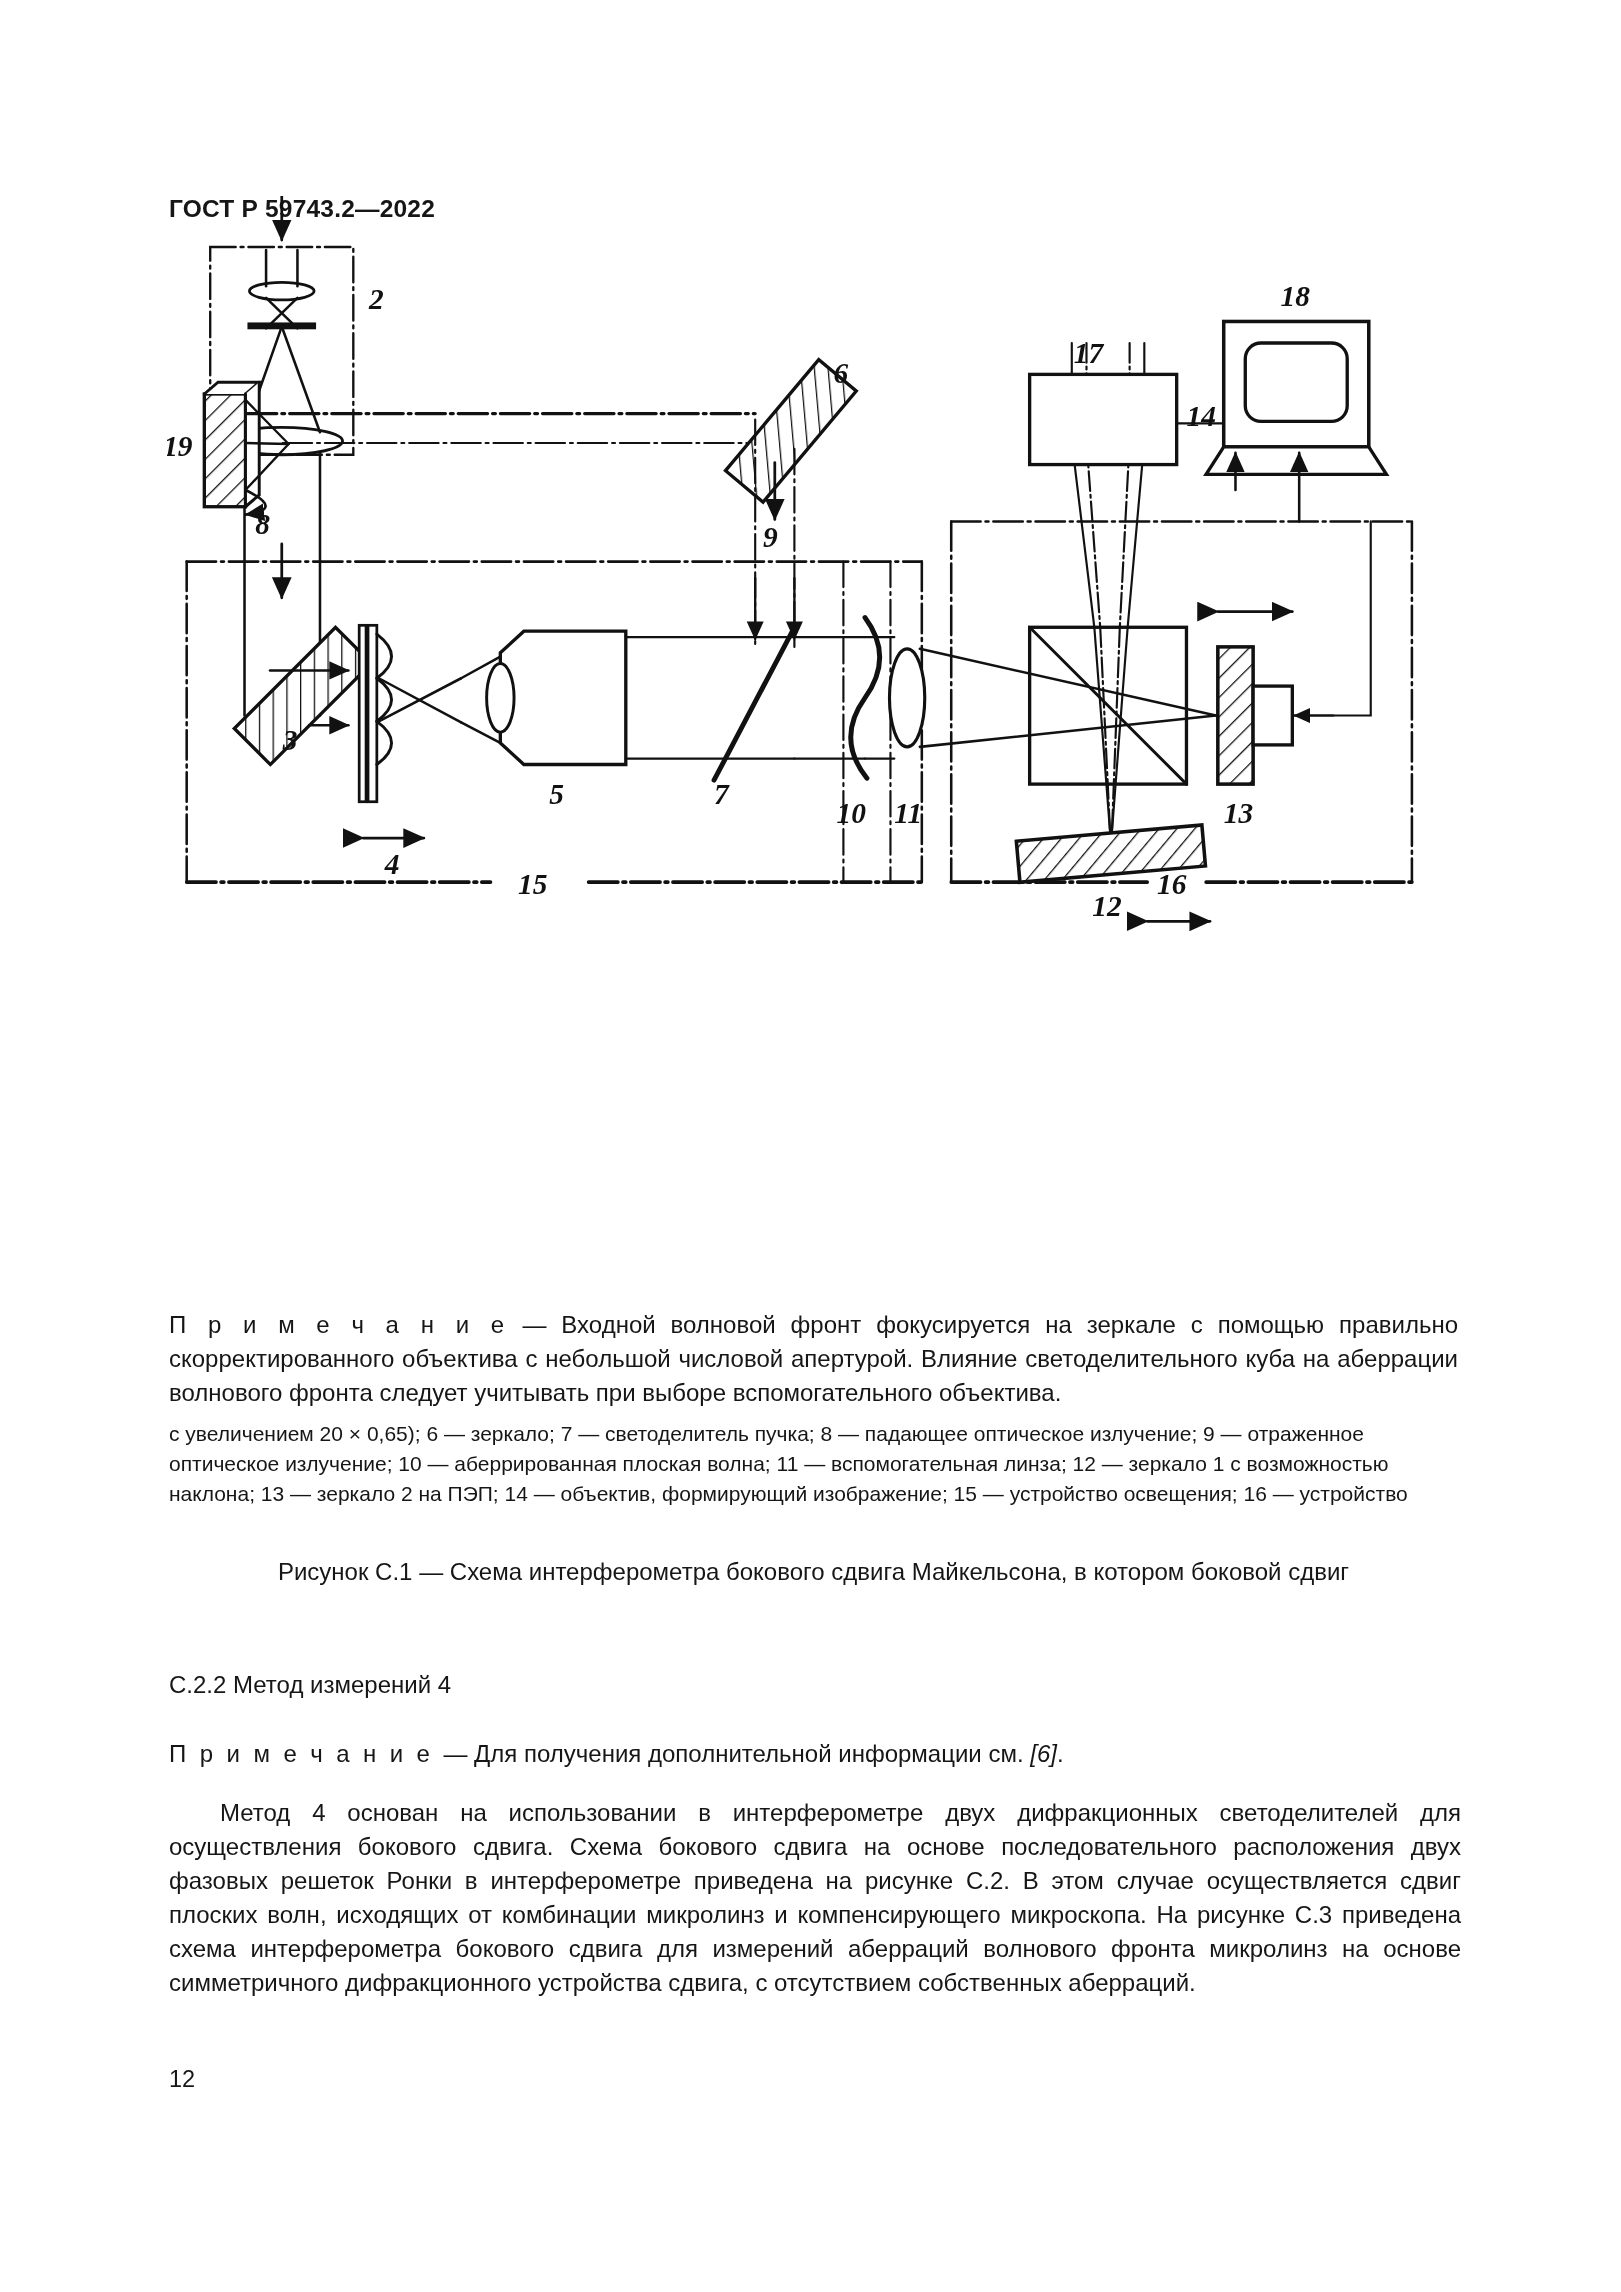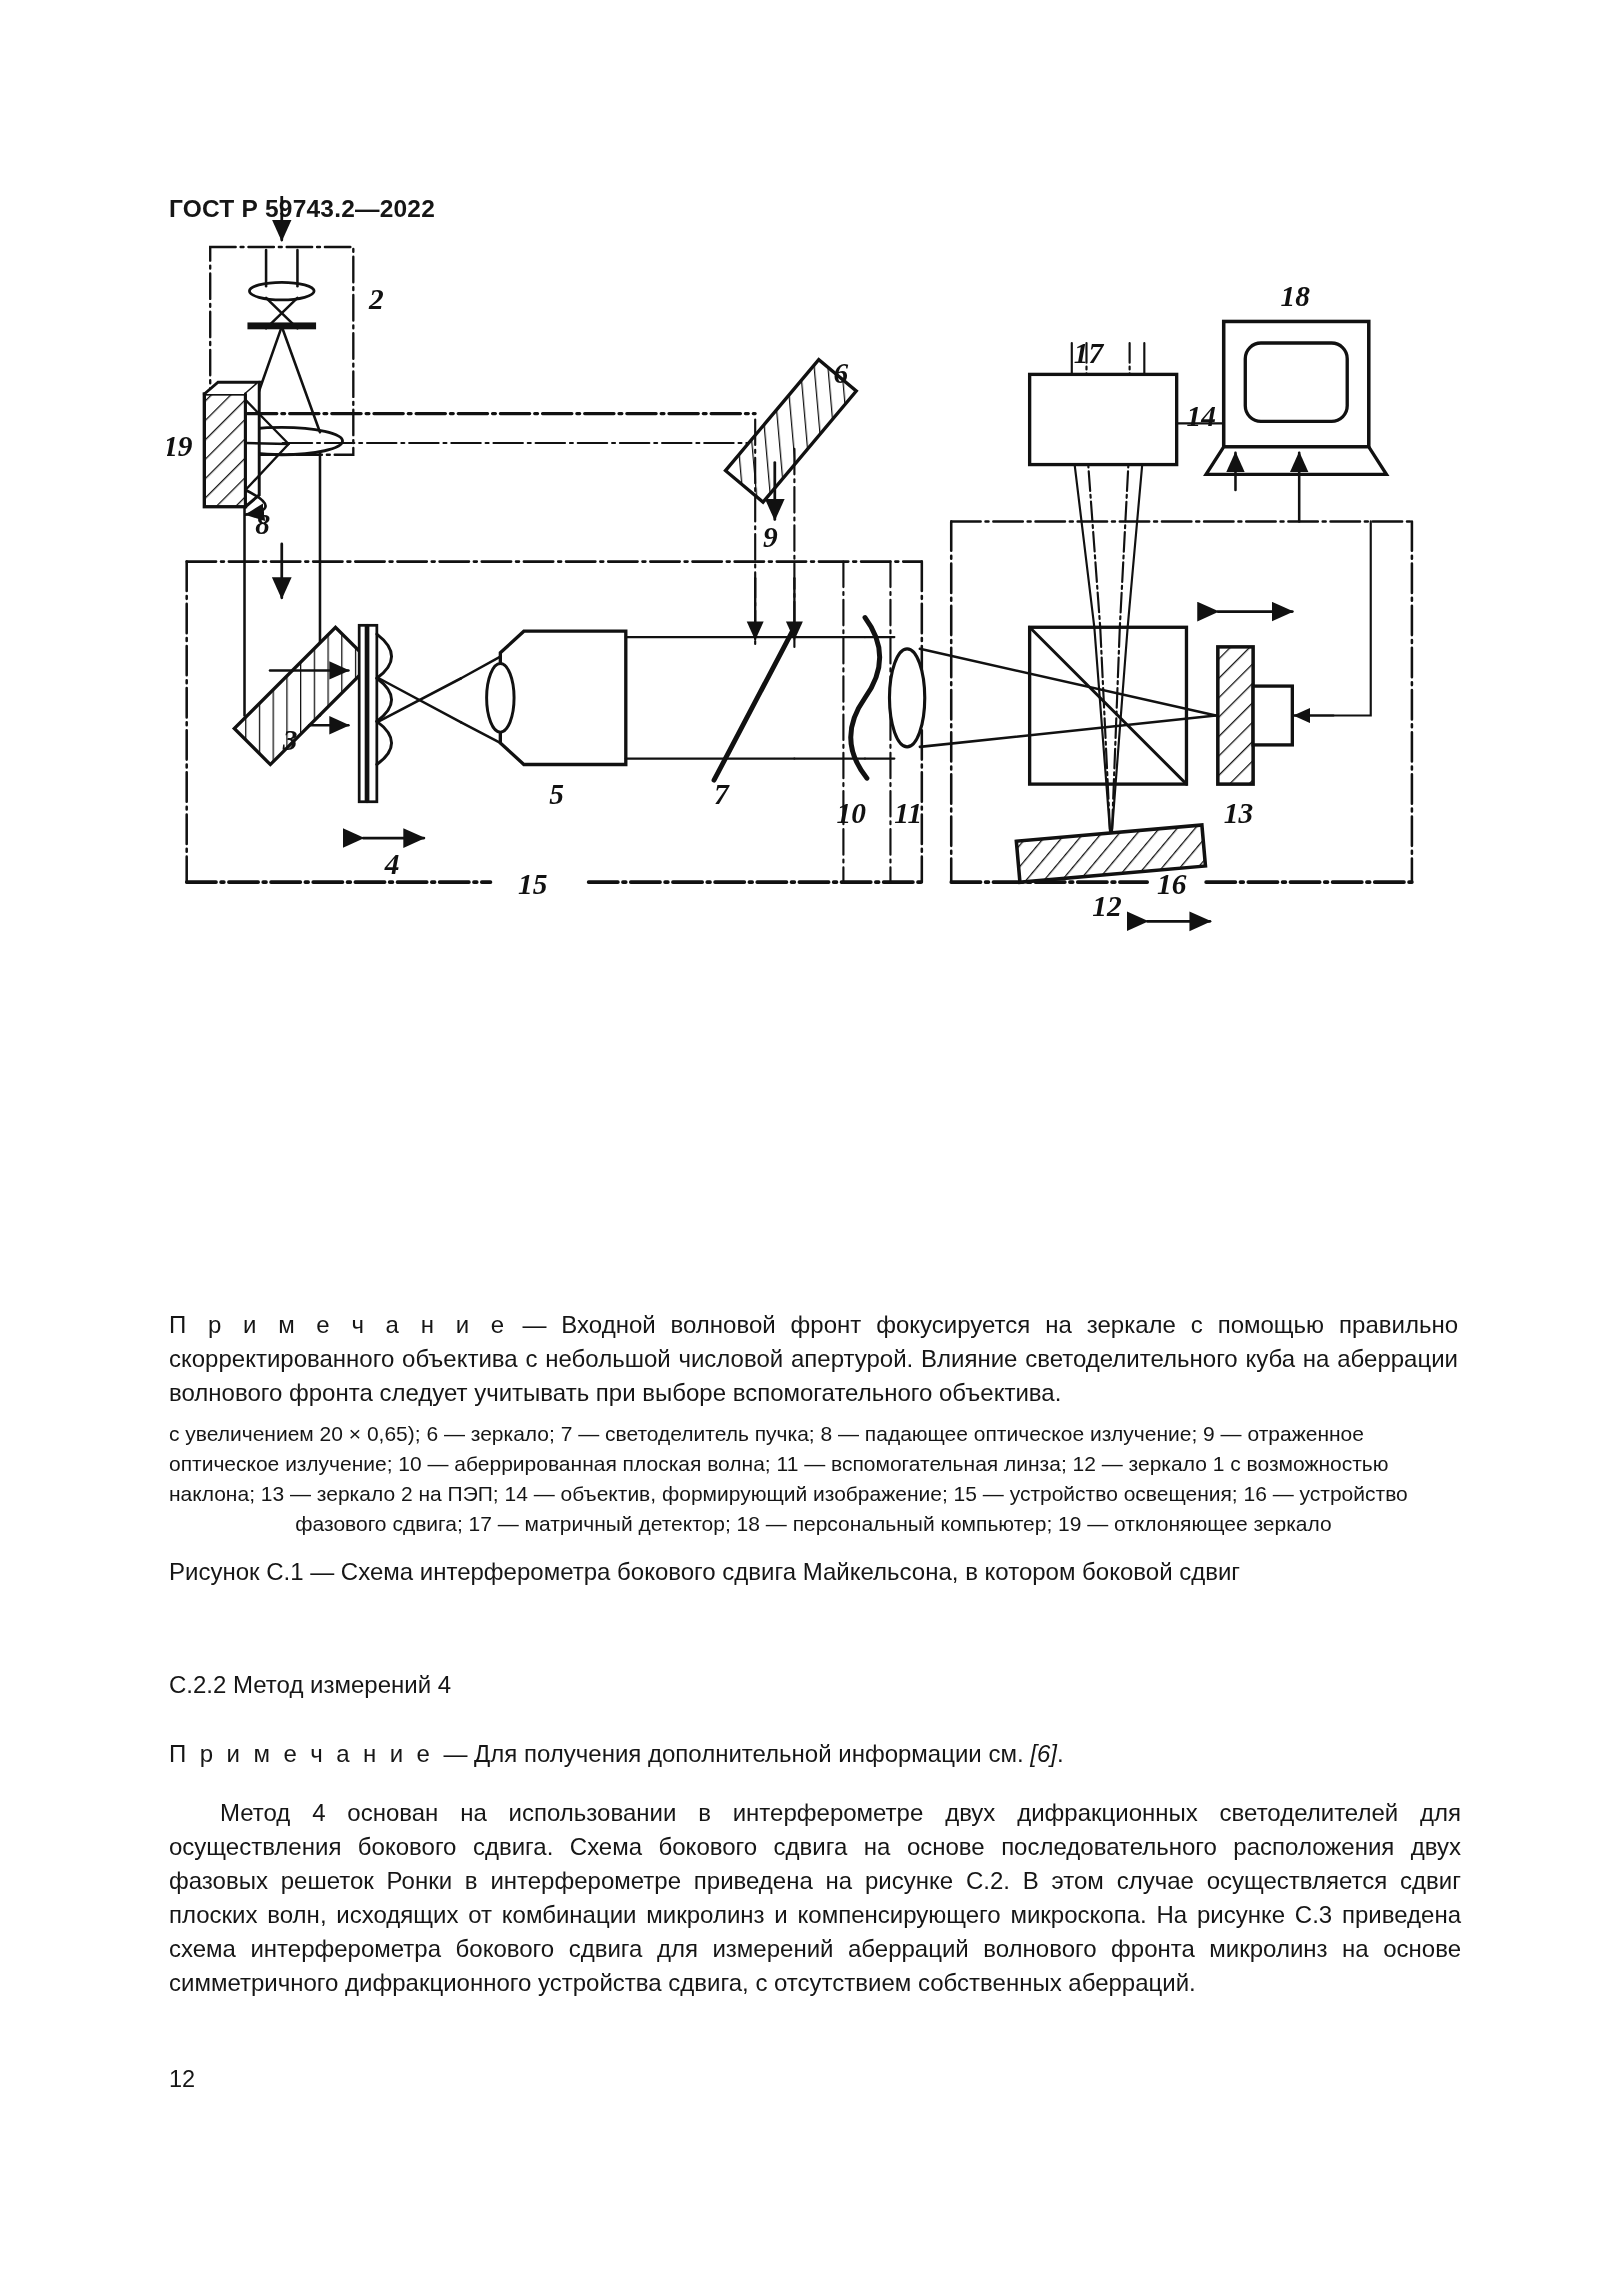--- a/index.html
+++ b/index.html
@@ -61,21 +61,21 @@
     font-size: 21px;
     line-height: 30px;
   }
   .legend .last {
     text-align: center;
   }
   .fig-caption {
     left: 169px;
     top: 1555px;
     width: 1289px;
-    text-align: left;
+    text-align: center;
     line-height: 33px;
   }
   .subhead {
     left: 169px;
     top: 1668px;
     width: 1289px;
     font-weight: normal;
     text-align: left;
   }
   .note2 {
@@ -353,21 +353,20 @@
   </div>
 
   <div class="note">
     <span class="sp">П р и м е ч а н и е</span><span> — </span><span>Входной волновой фронт фокусируется на зеркале с помощью правильно скорректированного объектива с небольшой числовой апертурой. Влияние светоделительного куба на аберрации волнового фронта следует учитывать при выборе вспомогательного объектива.</span>
   </div>
 
   <div class="legend">
     <div>с увеличением 20 × 0,65); 6 — зеркало; 7 — светоделитель пучка; 8 — падающее оптическое излучение; 9 — отраженное</div>
     <div>оптическое излучение; 10 — аберрированная плоская волна; 11 — вспомогательная линза; 12 — зеркало 1 с возможностью</div>
     <div>наклона; 13 — зеркало 2 на ПЭП; 14 — объектив, формирующий изображение; 15 — устройство освещения; 16 — устройство</div>
-    <div class="last">фазового сдвига; 17 — матричный детектор; 18 — персональный компьютер; 19 — отклоняющее зеркало</div>
   </div>
 
   <div class="fig-caption">
     <div>Рисунок С.1 — Схема интерферометра бокового сдвига Майкельсона, в котором боковой сдвиг</div>
   </div>
 
   <div class="subhead">С.2.2  Метод измерений 4</div>
 
   <div class="note2">
     <span class="sp">П р и м е ч а н и е </span><span> — </span><span>Для получения дополнительной информации см. </span><i>[6]</i><span>.</span>

